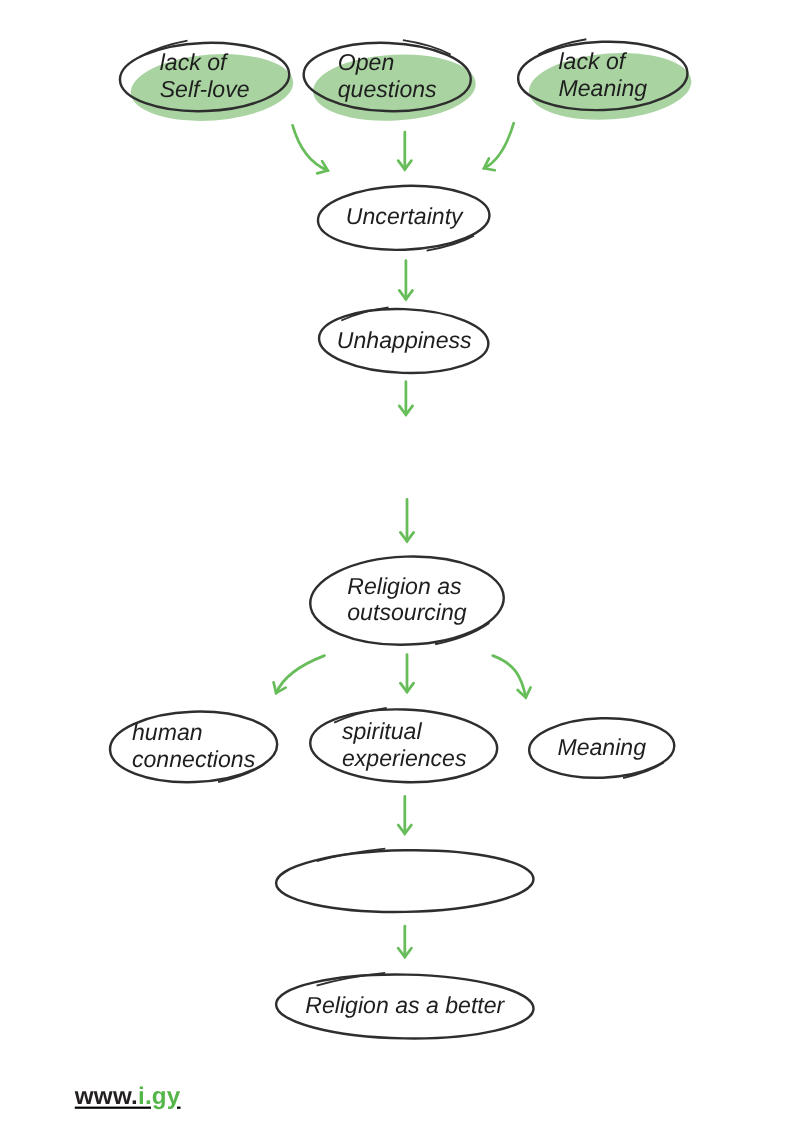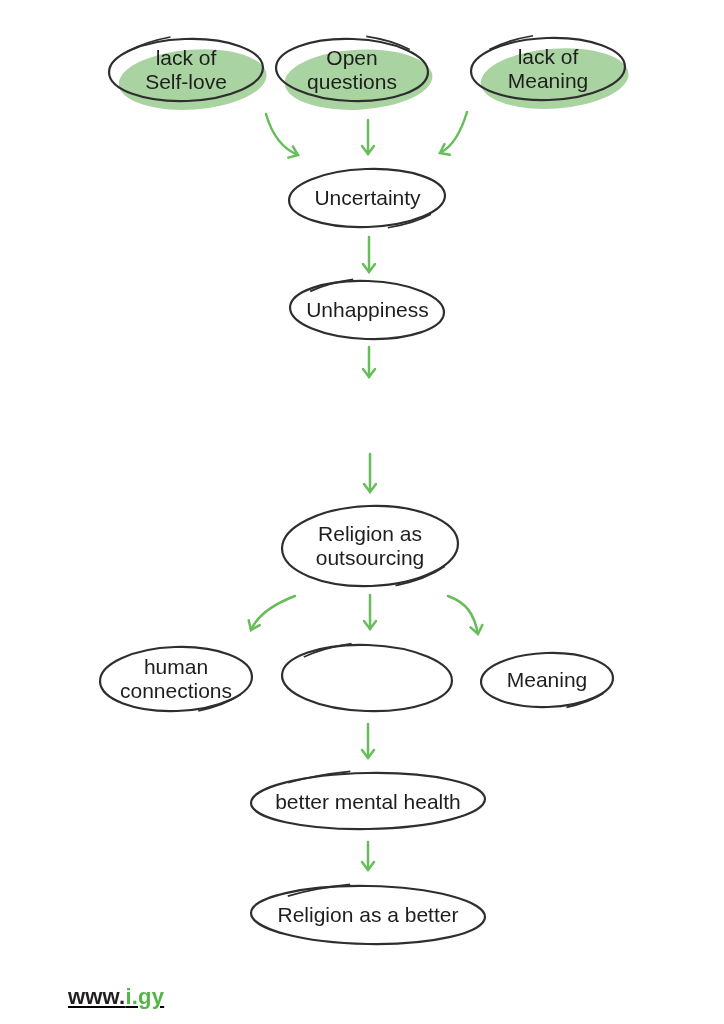--- a/index.html
+++ b/index.html
@@ -4,21 +4,22 @@
 <style>
   html,body { margin:0; padding:0; }
   body {
     width:724px; height:1024px; background:var(--bg,#fff);
     font-family:"Liberation Sans", sans-serif;
     position:relative; overflow:hidden;
   }
   .stage { position:absolute; inset:0; }
   .node {
     position:absolute; display:flex; align-items:center; justify-content:center;
-    text-align:center;
+    text-align:left;
+    font-style:italic;
   }
   .node svg { position:absolute; inset:0; width:100%; height:100%; overflow:visible; }
   .node .label {
     position:relative; z-index:2;
     font-size:21px; line-height:1.14; color:var(--text,#1e1e1e);
     white-space:pre-line;
   }
   .outline { fill:none; stroke:var(--outline,#2e2e2e); stroke-width:2.2; }
   .flourish { fill:none; stroke:var(--outline,#2e2e2e); stroke-width:1.7; }
   .fl-tl { stroke-dasharray:0 60 12 28; }
@@ -121,36 +122,37 @@
     </svg>
     <span class="label">human
 connections</span>
   </div>
 
   <div class="node" style="left:280px;top:643px;width:175px;height:70px">
     <svg viewBox="0 0 175 70">
       <ellipse class="outline" cx="87" cy="35" rx="85" ry="33" transform="rotate(2 87 35)"></ellipse>
       <ellipse class="flourish fl-tl" pathLength="100" cx="87" cy="35" rx="90" ry="36" transform="rotate(-5 87 35)"></ellipse>
     </svg>
+    <span class="label">spiritual
+experiences</span>
   </div>
 
   <div class="node" style="left:478px;top:651px;width:138px;height:58px">
     <svg viewBox="0 0 138 58">
       <ellipse class="outline" cx="69" cy="29" rx="66" ry="27" transform="rotate(-2 69 29)"></ellipse>
       <ellipse class="flourish fl-br" pathLength="100" cx="69" cy="29" rx="71" ry="30" transform="rotate(-6 69 29)"></ellipse>
     </svg>
     <span class="label">Meaning</span>
   </div>
 
   <div class="node" style="left:248px;top:772px;width:240px;height:59px">
     <svg viewBox="0 0 240 59">
       <ellipse class="outline" cx="120" cy="29" rx="117" ry="28" transform="rotate(-1 120 29)"></ellipse>
       <ellipse class="flourish fl-tl" pathLength="100" cx="120" cy="29" rx="122" ry="31" transform="rotate(-4 120 29)"></ellipse>
     </svg>
-    <span class="label">better mental health</span>
   </div>
 
   <div class="node" style="left:248px;top:885px;width:240px;height:60px">
     <svg viewBox="0 0 240 60">
       <ellipse class="outline" cx="120" cy="30" rx="117" ry="29" transform="rotate(1 120 30)"></ellipse>
       <ellipse class="flourish fl-tl" pathLength="100" cx="120" cy="30" rx="122" ry="32" transform="rotate(-4 120 30)"></ellipse>
     </svg>
     <span class="label">Religion as a better</span>
   </div>
 

